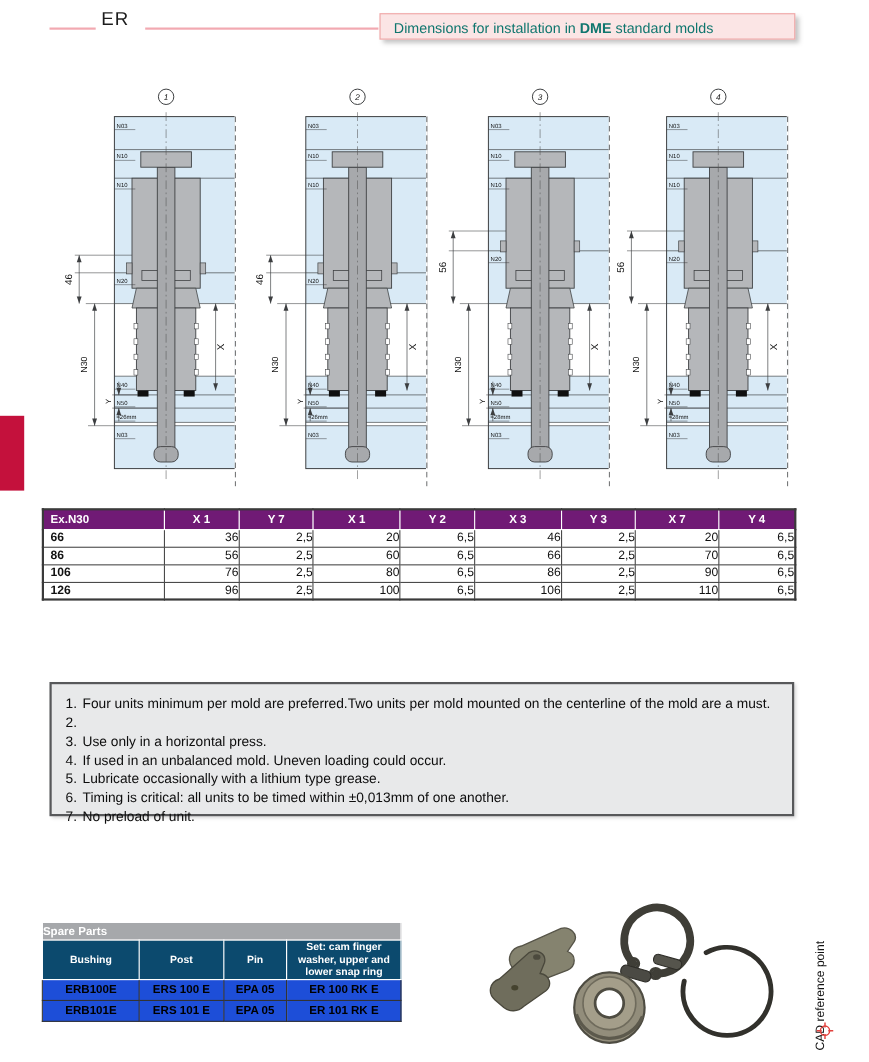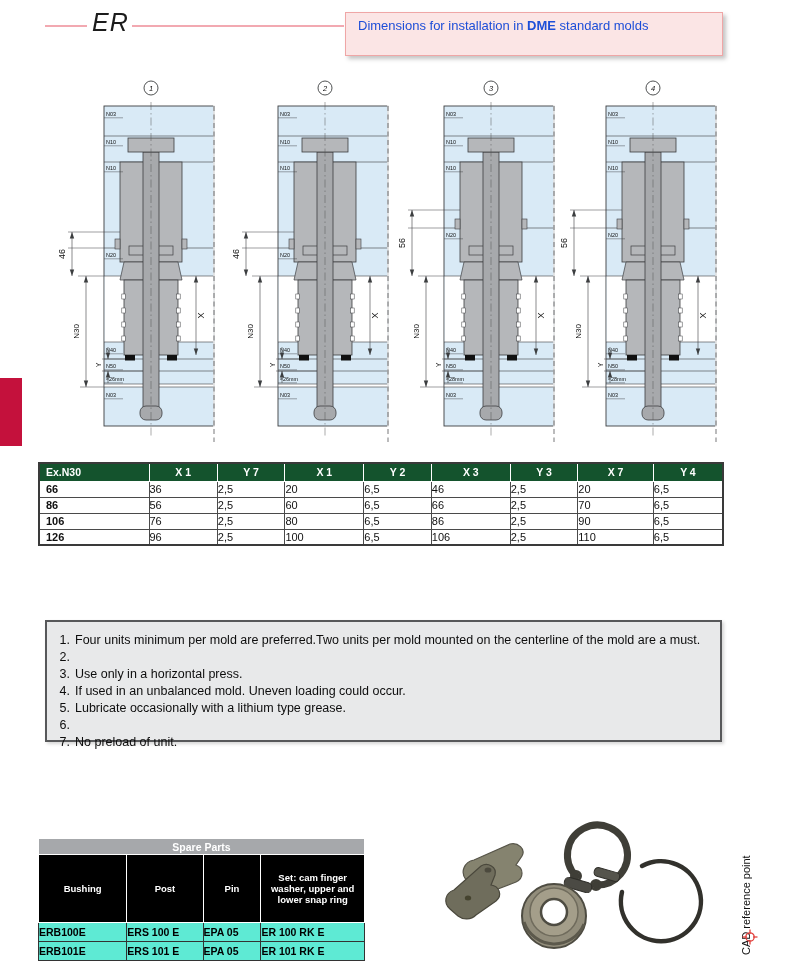--- a/index.html
+++ b/index.html
@@ -1,56 +1,56 @@
 <!DOCTYPE html>
 <html><head>
 <meta charset="utf-8">
 <style>
   * { margin:0; padding:0; box-sizing:border-box; }
   body { width:790px; height:965px; background:#fff; font-family:"Liberation Sans", sans-serif; position:relative; overflow:hidden; }
   #page { position:absolute; inset:0; width:790px; height:965px; background:#fff; }
 
   
-  .er-title { position:absolute; left:92px; top:8px; font-size:25px; font-weight:400; color:#1c1c1c; letter-spacing:1px;font-style:italic; }
+  .er-title { position:absolute; left:92px; top:8px; font-size:17px; font-weight:400; color:#1c1c1c; letter-spacing:1px; }
   .rule { position:absolute; height:2px; background:#f2a9b1; top:25px; }
   .rule-left { left:45px; width:42px; }
   .rule-right { left:132px; width:212px; }
-  .banner { position:absolute; left:345px; top:12px; width:378px; height:44px; background:#fbe5e5;
+  .banner { position:absolute; left:345px; top:12px; width:378px; height:24px; background:#fbe5e5;
             border:1px solid #efa6a6; box-shadow:3px 3px 4px rgba(90,90,90,.35);
-            font-size:13px; color:#1d4ed8; line-height:26px; padding-left:12px; }
+            font-size:13px; color:#0f766e; line-height:26px; padding-left:12px; }
   .banner b { font-weight:bold; }
 
   
   .side-tab { position:absolute; left:0; top:378px; width:22px; height:68px; background:#c4113c; }
 
   
   .diagram { position:absolute; top:76px; width:174px; height:372px; }
   .d1{left:56px} .d2{left:230px} .d3{left:396px} .d4{left:558px}
   svg text { font-family:"Liberation Sans", sans-serif; }
 
   
   .dim-table-wrap { position:absolute; left:38px; top:462px; }
   table.dim { border-collapse:collapse; width:686px; font-size:11px; border:2px solid #3a3a3a; }
-  table.dim th { background:#14532d; color:#fff; border:1px solid #fff; height:18px; font-size:10.5px; font-weight:bold; text-align:center; }
+  table.dim th { background:#701a75; color:#fff; border:1px solid #fff; height:18px; font-size:10.5px; font-weight:bold; text-align:center; }
   table.dim th.first { text-align:left; padding-left:6px; width:110px; }
-  table.dim td { border:1px solid #4a4a4a; text-align:left; height:16px; color:#111; background:#fff; }
+  table.dim td { border:1px solid #4a4a4a; text-align:right; height:16px; color:#111; background:#fff; }
   table.dim td.first { font-weight:bold; text-align:left; padding-left:6px; }
 
   
   .notes { position:absolute; left:45px; top:620px; width:677px; height:122px; background:#e8e9ea;
            border:2px solid #57585a; padding:11px 8px 8px 8px; box-shadow:2px 2px 3px rgba(120,120,120,.3); }
   .note-row { display:flex; font-size:12.5px; color:#0d0d0d; line-height:15px; margin-bottom:2px; }
   .note-num { width:20px; text-align:right; padding-right:5px; flex:none; }
 
   
   .spare-wrap { position:absolute; left:38px; top:838px; }
   table.spare { border-collapse:collapse; width:327px; border:1.5px solid #333; }
-  table.spare .title { background:#a6a8ab; color:#fff; font-weight:bold; font-size:10.5px; text-align:center; height:16px; border:1px solid #fff; }
-  table.spare th { background:#000000; color:#fff; font-weight:bold; font-size:9.5px; text-align:center; border:1px solid #fff; height:30px; padding:17px 3px; line-height:11px; }
-  table.spare td { border:1px solid #333; font-size:10.5px; font-weight:bold; text-align:left; height:19px; background:#5eead4; color:#000; }
+  table.spare .title { background:#a6a8ab; color:#fff; font-weight:bold; font-size:10.5px; text-align:left; height:16px; border:1px solid #fff; }
+  table.spare th { background:#0c4a6e; color:#fff; font-weight:bold; font-size:9.5px; text-align:center; border:1px solid #fff; height:30px; padding:1px 3px; line-height:11px; }
+  table.spare td { border:1px solid #333; font-size:10.5px; font-weight:bold; text-align:center; height:19px; background:#1d4ed8; color:#000; }
   .c-bushing{width:87px} .c-post{width:75px} .c-pin{width:57px} .c-set{width:102px}
 
   
   .photo { position:absolute; left:436px; top:812px; width:300px; height:145px; }
 
   
   .cad-label { position:absolute; left:740px; top:845px; width:16px; height:110px;
                writing-mode:vertical-rl; transform:rotate(180deg); font-size:11px; color:#111; white-space:nowrap; }
   .crosshair { position:absolute; left:741px; top:928px; }
 </style>
@@ -454,20 +454,21 @@
       <div class="note-row">
         <span class="note-num">4.</span>
         <span>If used in an unbalanced mold. Uneven loading could occur.</span>
       </div>
       <div class="note-row">
         <span class="note-num">5.</span>
         <span>Lubricate occasionally with a lithium type grease.</span>
       </div>
       <div class="note-row">
         <span class="note-num">6.</span>
+        <span>Timing is critical: all units to be timed within ±0,013mm of one another.</span>
       </div>
       <div class="note-row">
         <span class="note-num">7.</span>
         <span>No preload of unit.</span>
       </div>
     </div>
 
   <div class="spare-wrap">
     <table class="spare">
       <thead>

